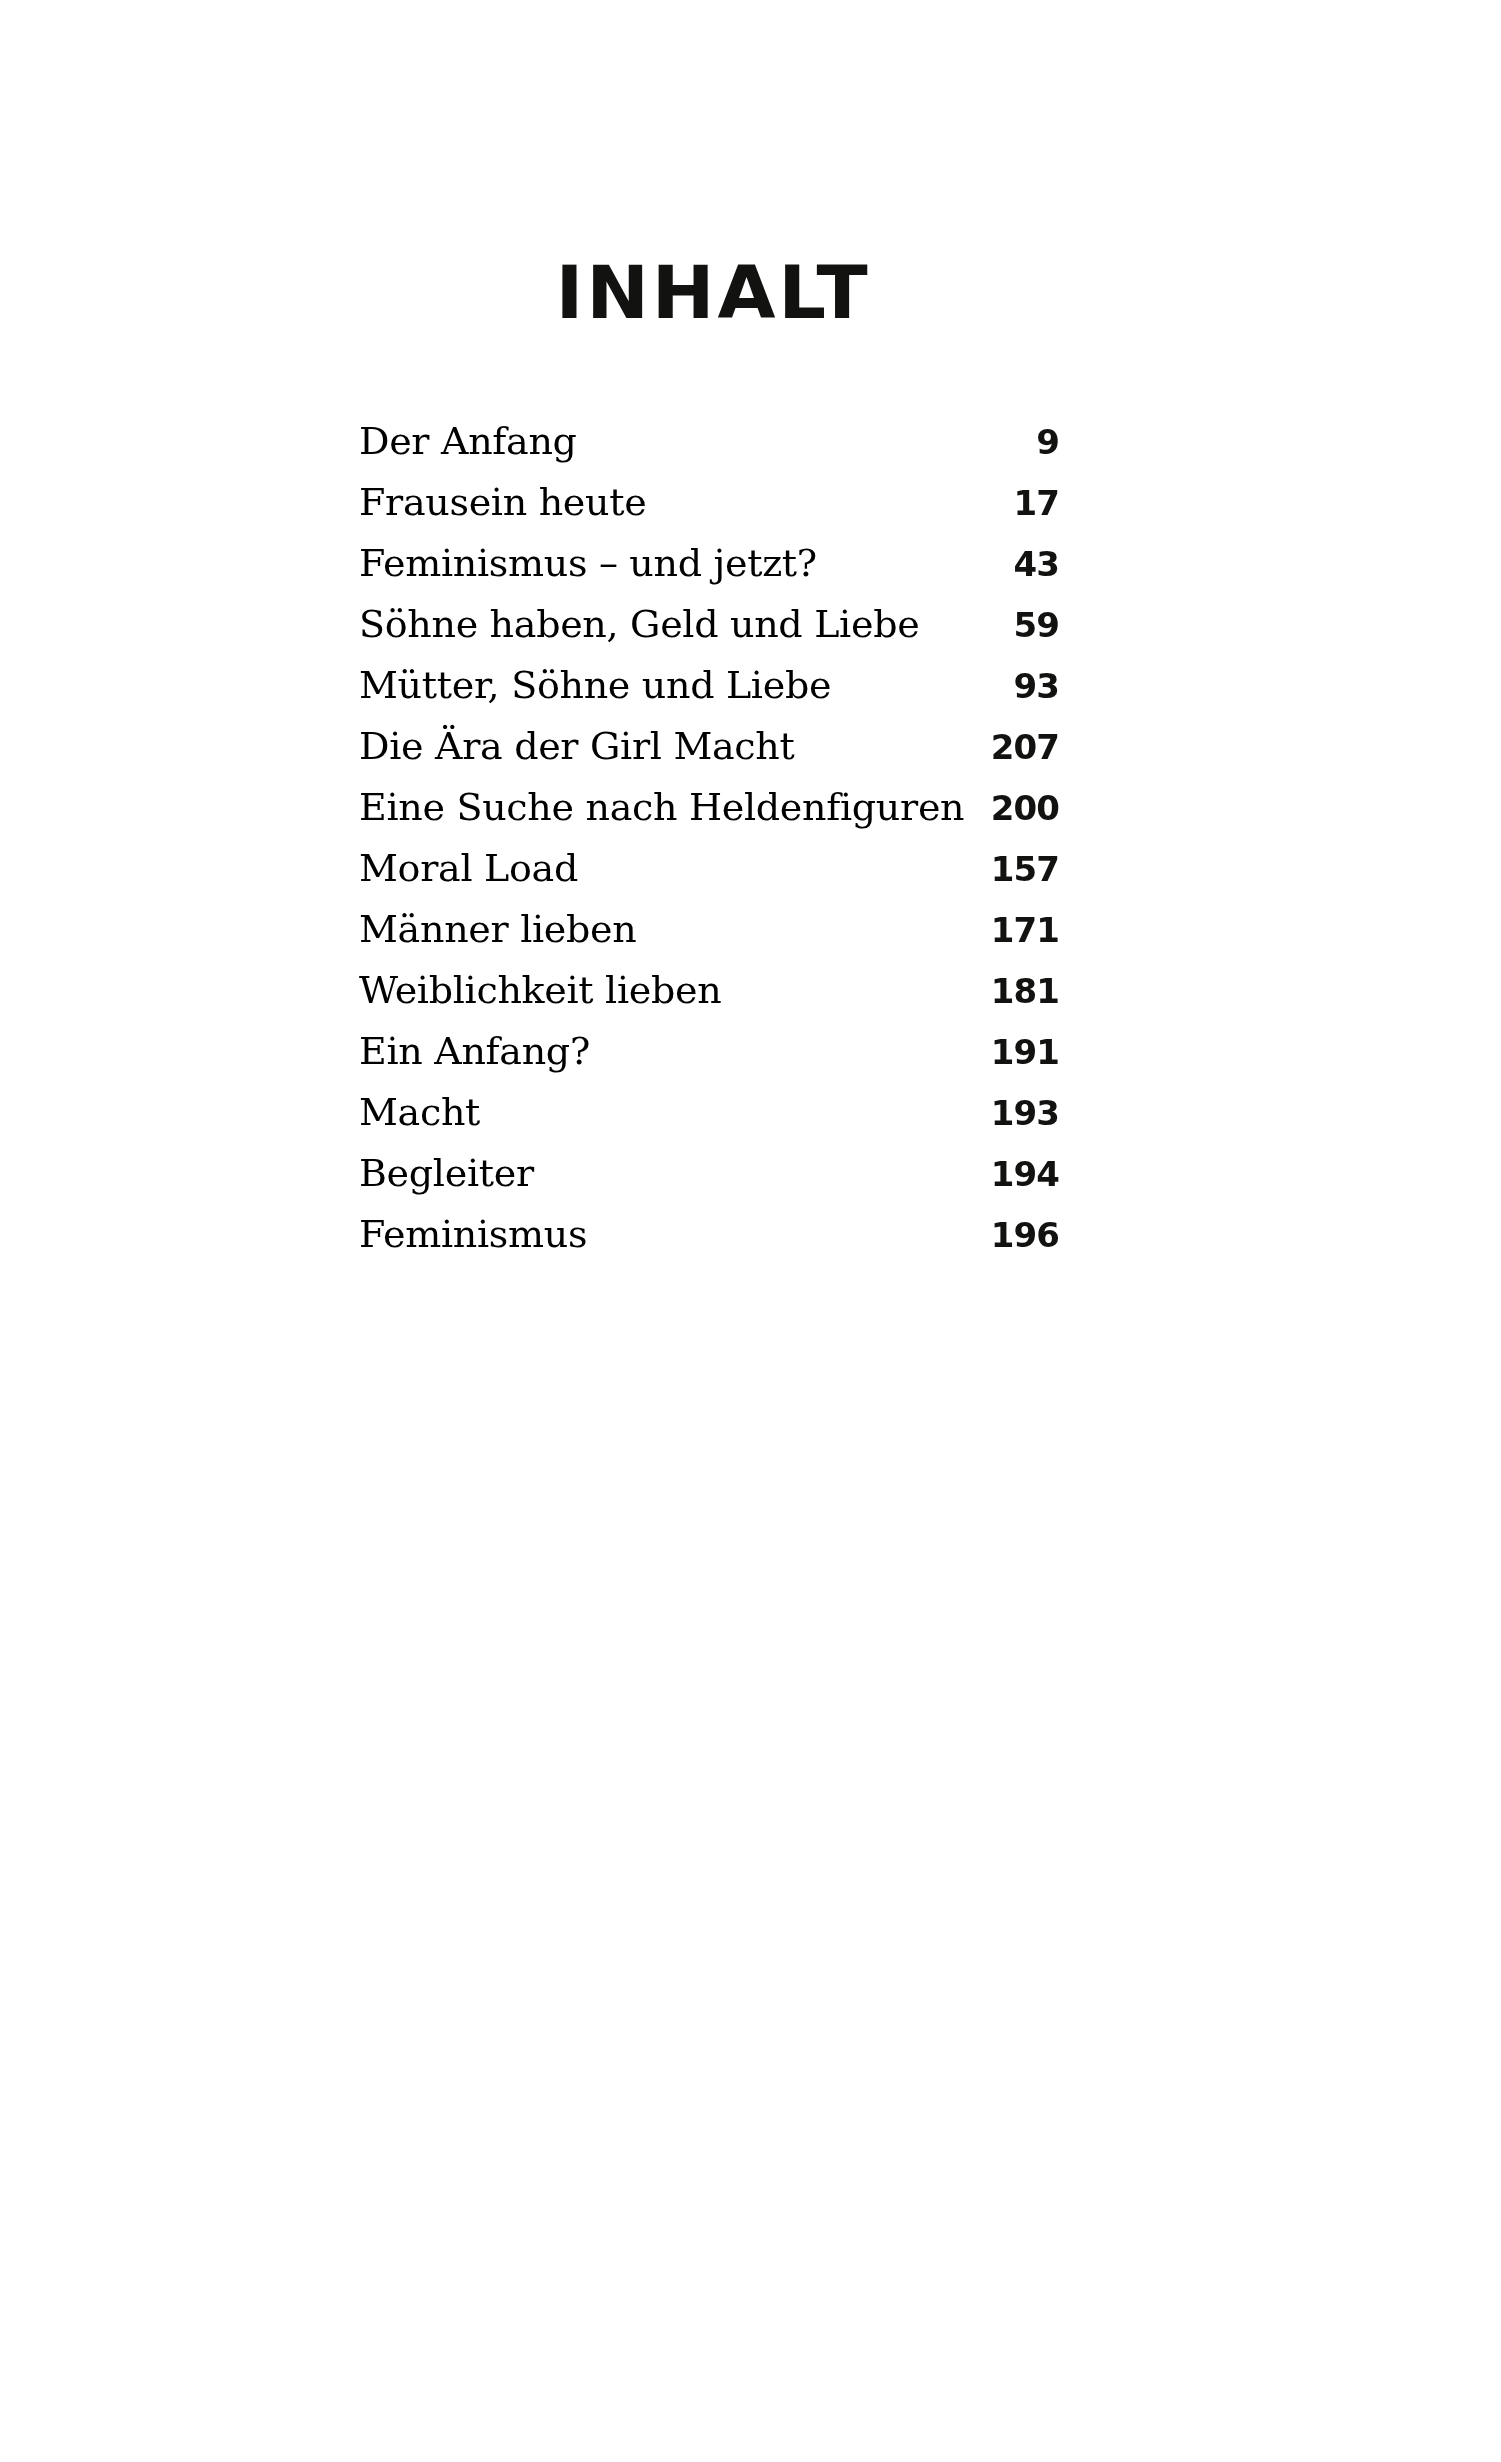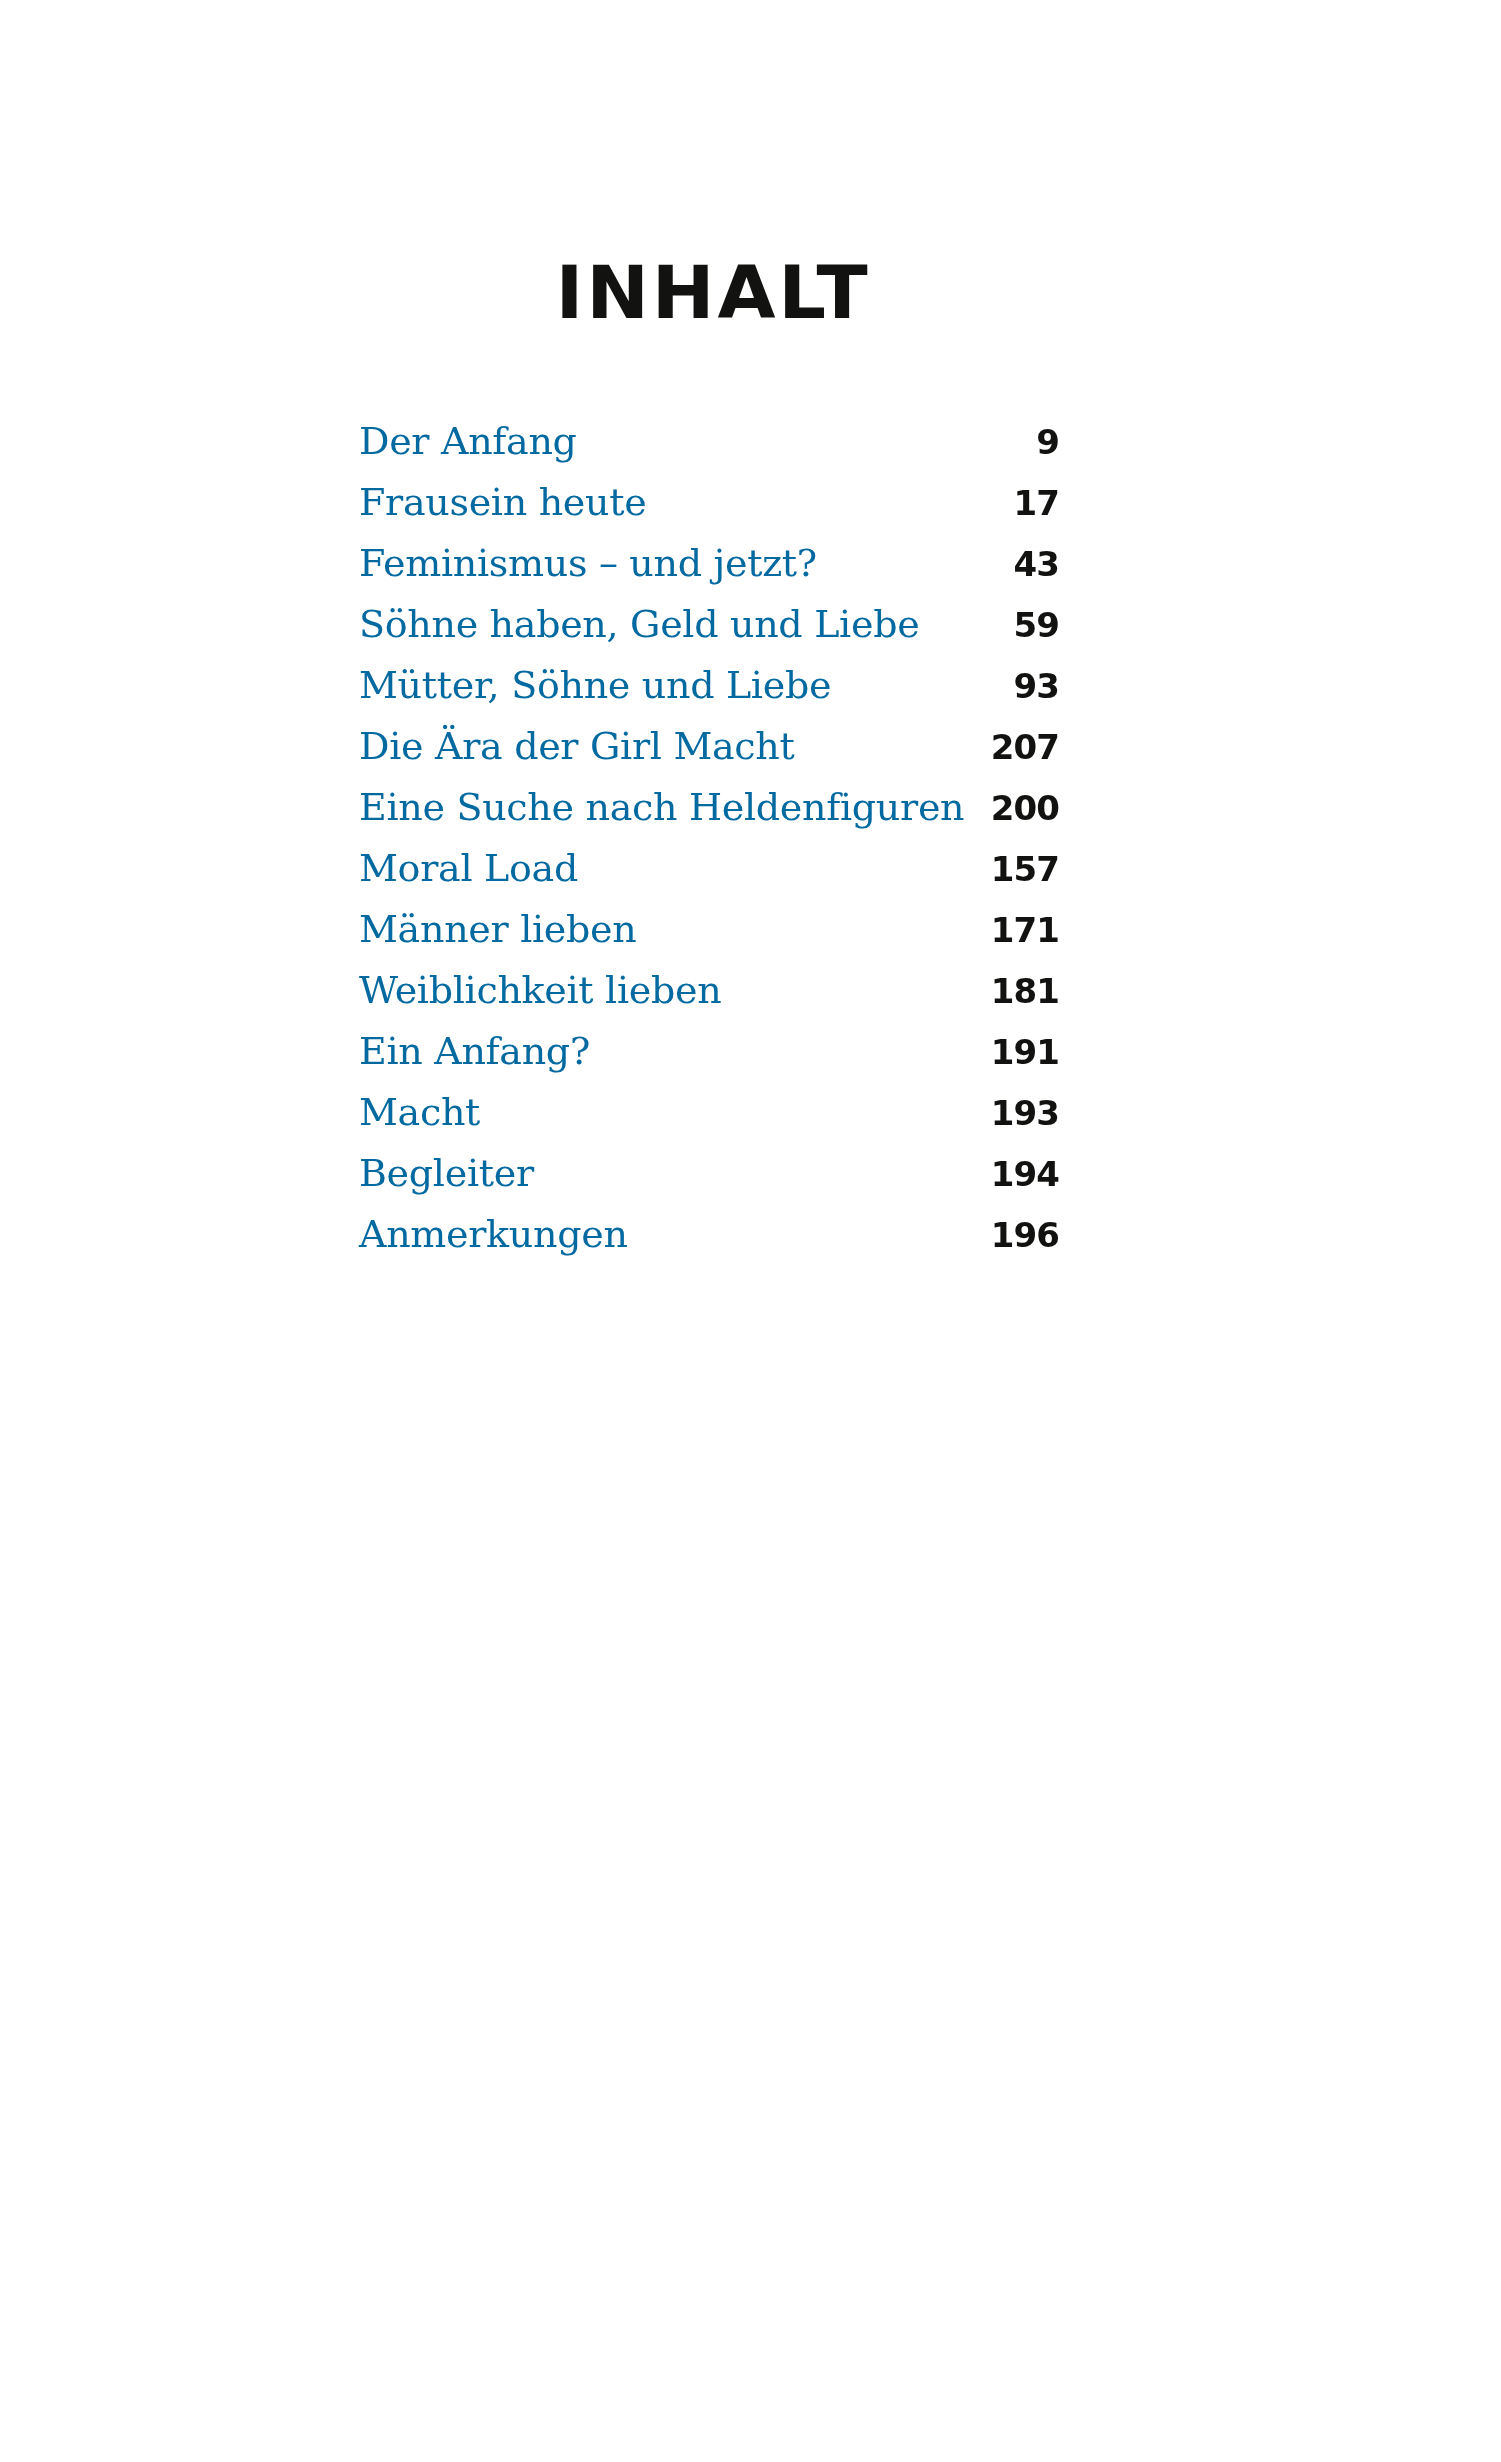--- a/index.html
+++ b/index.html
@@ -40,21 +40,21 @@
     .toc-row {
       display: flex;
       justify-content: space-between;
       align-items: baseline;
       height: 61px;
       line-height: 61px;
     }
     .toc-label {
       font-family: "DejaVu Serif", serif;
       font-size: 38px;
-      color: #0369a1;
+      color: #000000;
       letter-spacing: -0.3px;
       white-space: nowrap;
     }
     .toc-page {
       font-family: "DejaVu Sans", sans-serif;
       font-weight: bold;
       font-size: 34px;
       color: #121210;
       letter-spacing: -0.9px;
       text-align: right;
@@ -112,17 +112,17 @@
   </li>
   <li class="toc-row">
     <span class="toc-label">Macht</span>
     <span class="toc-page">193</span>
   </li>
   <li class="toc-row">
     <span class="toc-label">Begleiter</span>
     <span class="toc-page">194</span>
   </li>
   <li class="toc-row">
-    <span class="toc-label">Anmerkungen</span>
+    <span class="toc-label">Feminismus</span>
     <span class="toc-page">196</span>
   </li>
 </ul>
 
 
 </body></html>

